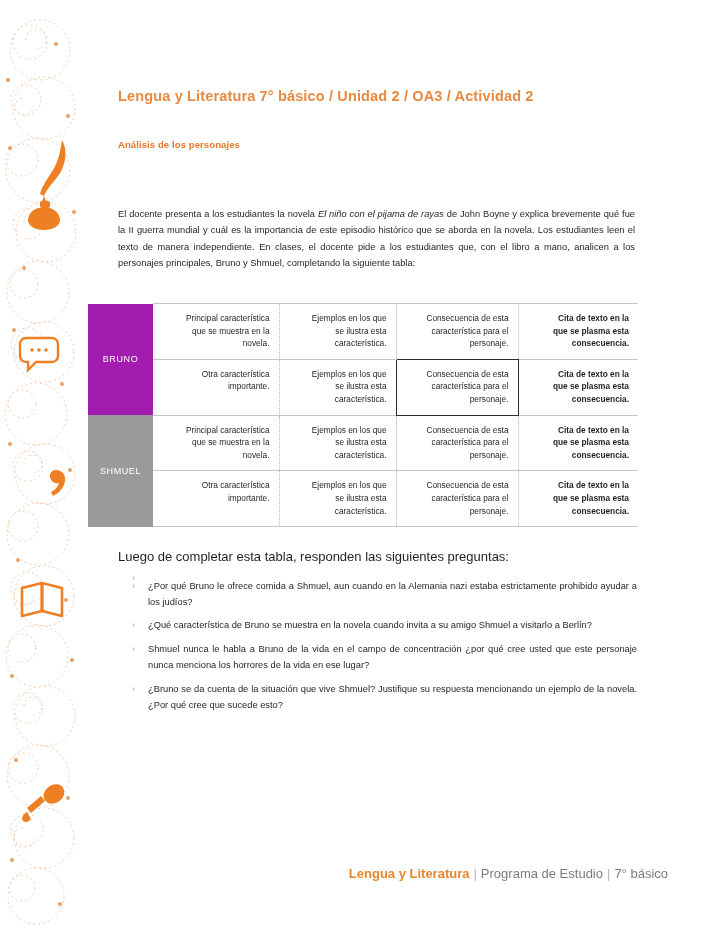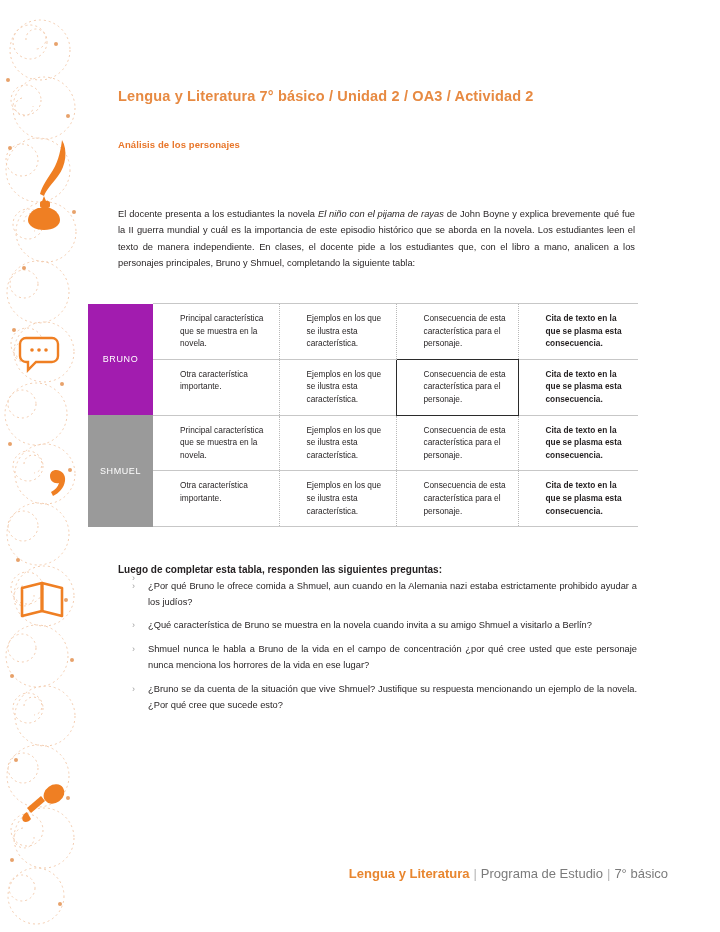--- a/index.html
+++ b/index.html
@@ -83,20 +83,21 @@
     border-collapse: collapse;
     table-layout: fixed;
     width: 550px;
   }
   .tbl td {
     vertical-align: top;
     padding: 8px 9px 9px 27px;
     font-size: 8.3px;
     line-height: 12.6px;
     color: #231f20;
+    text-align: right;
   }
   .col-label  { width: 65px; }
   .col-a      { width: 126px; }
   .col-b      { width: 117px; }
   .col-c      { width: 122px; }
   .col-d      { width: 120px; }
 
   td.label-cell {
     text-align: center;
     vertical-align: middle;
@@ -122,24 +123,23 @@
   
   td.cell-focused {
     border: 1.6px solid #2b2b2b !important;
     position: relative;
   }
 
   
   .lead-in {
     position: absolute;
     left: 30px;
-    top: 562px;
-    font-size: 10px;
+    top: 549px;
+    font-size: 13px;
     line-height: 16px;
-    font-weight: bold;
   }
   #question-list {
     position: absolute;
     left: 44px;
     top: 570px;
     width: 505px;
     margin: 0;
     padding: 0;
     list-style: none;
   }

